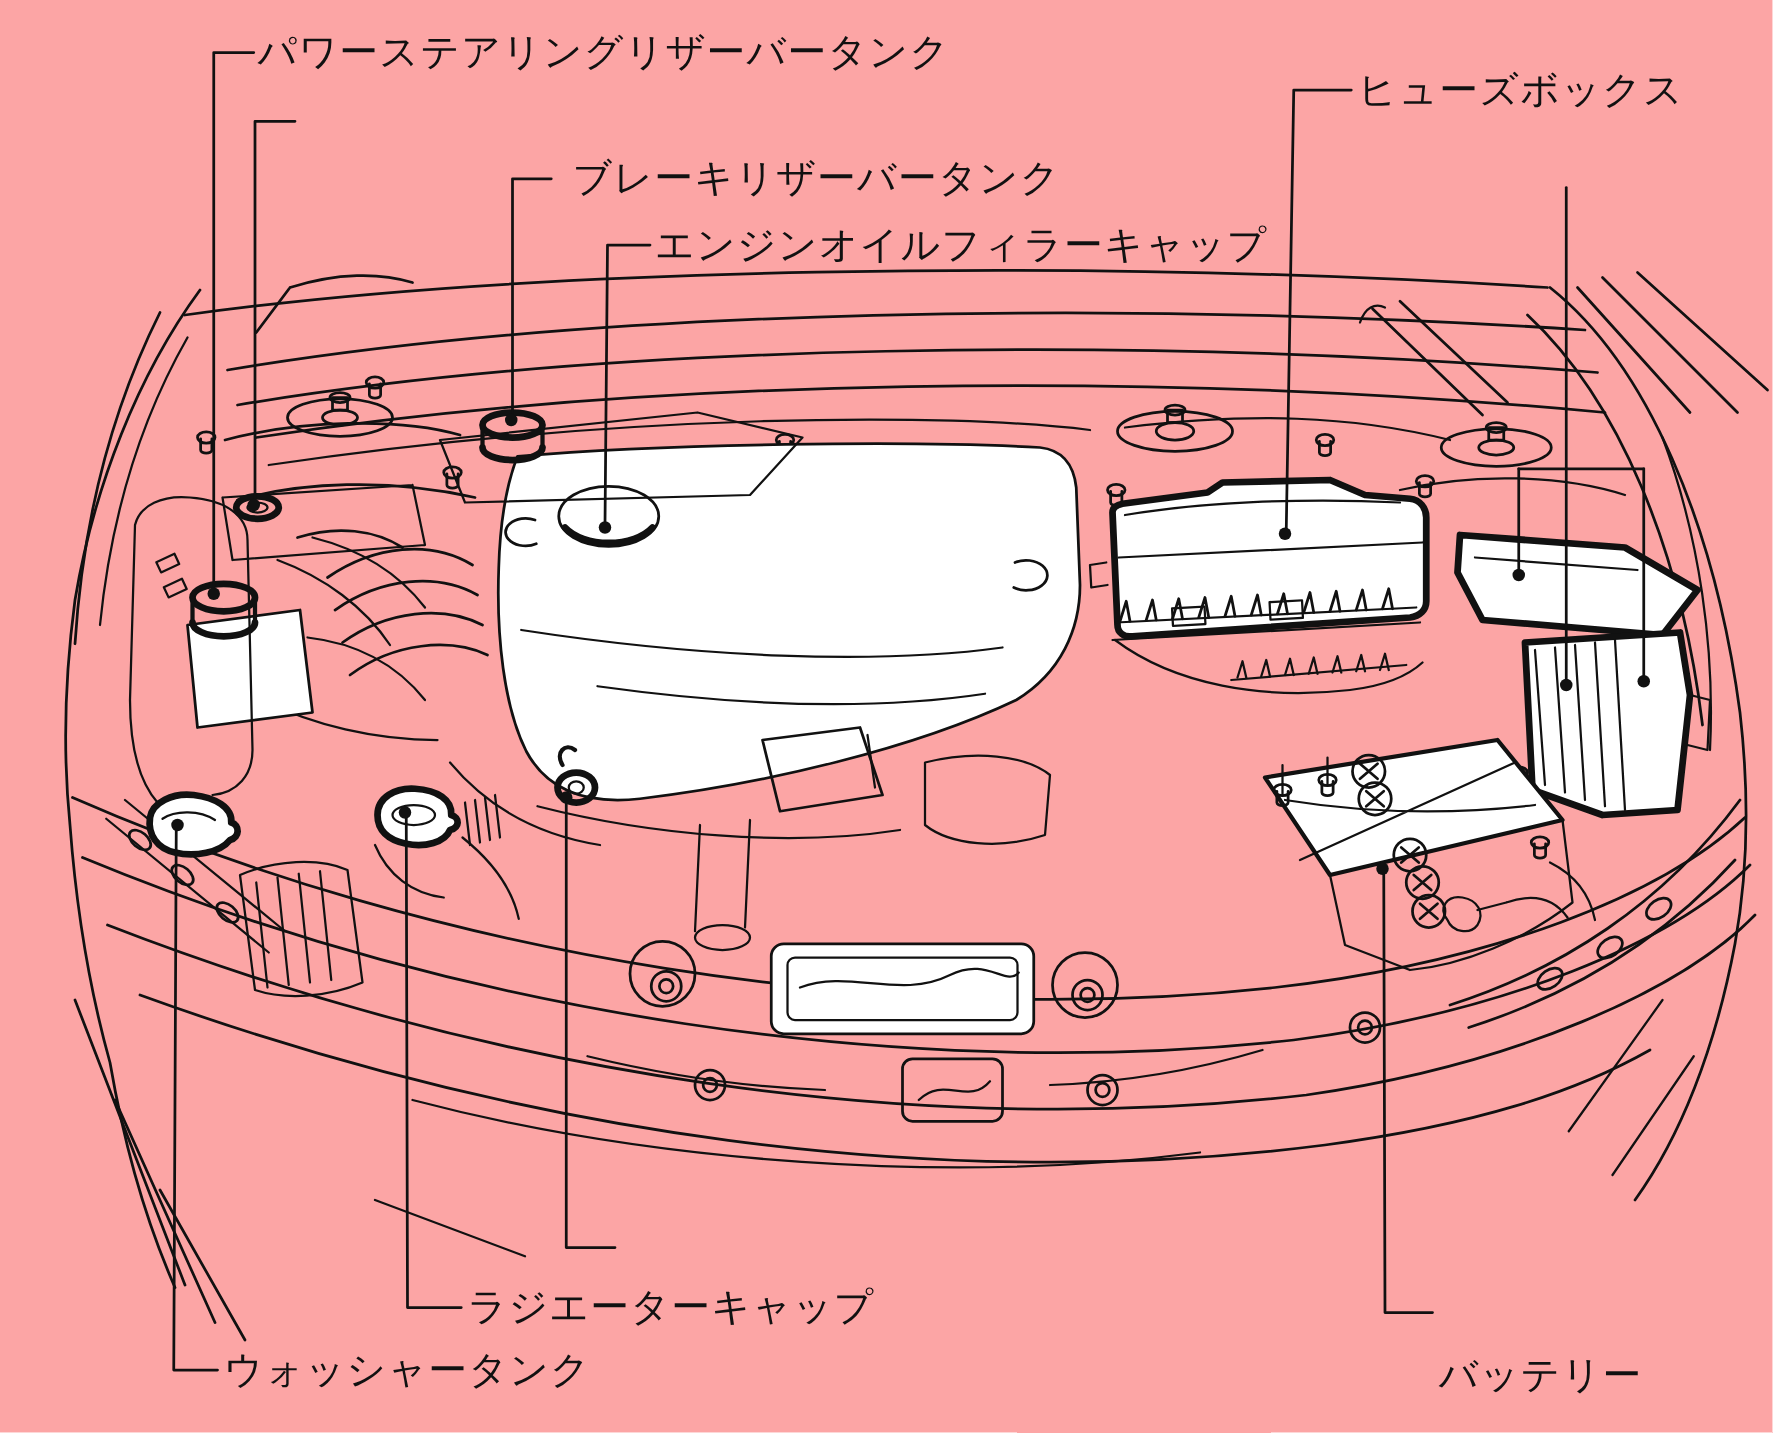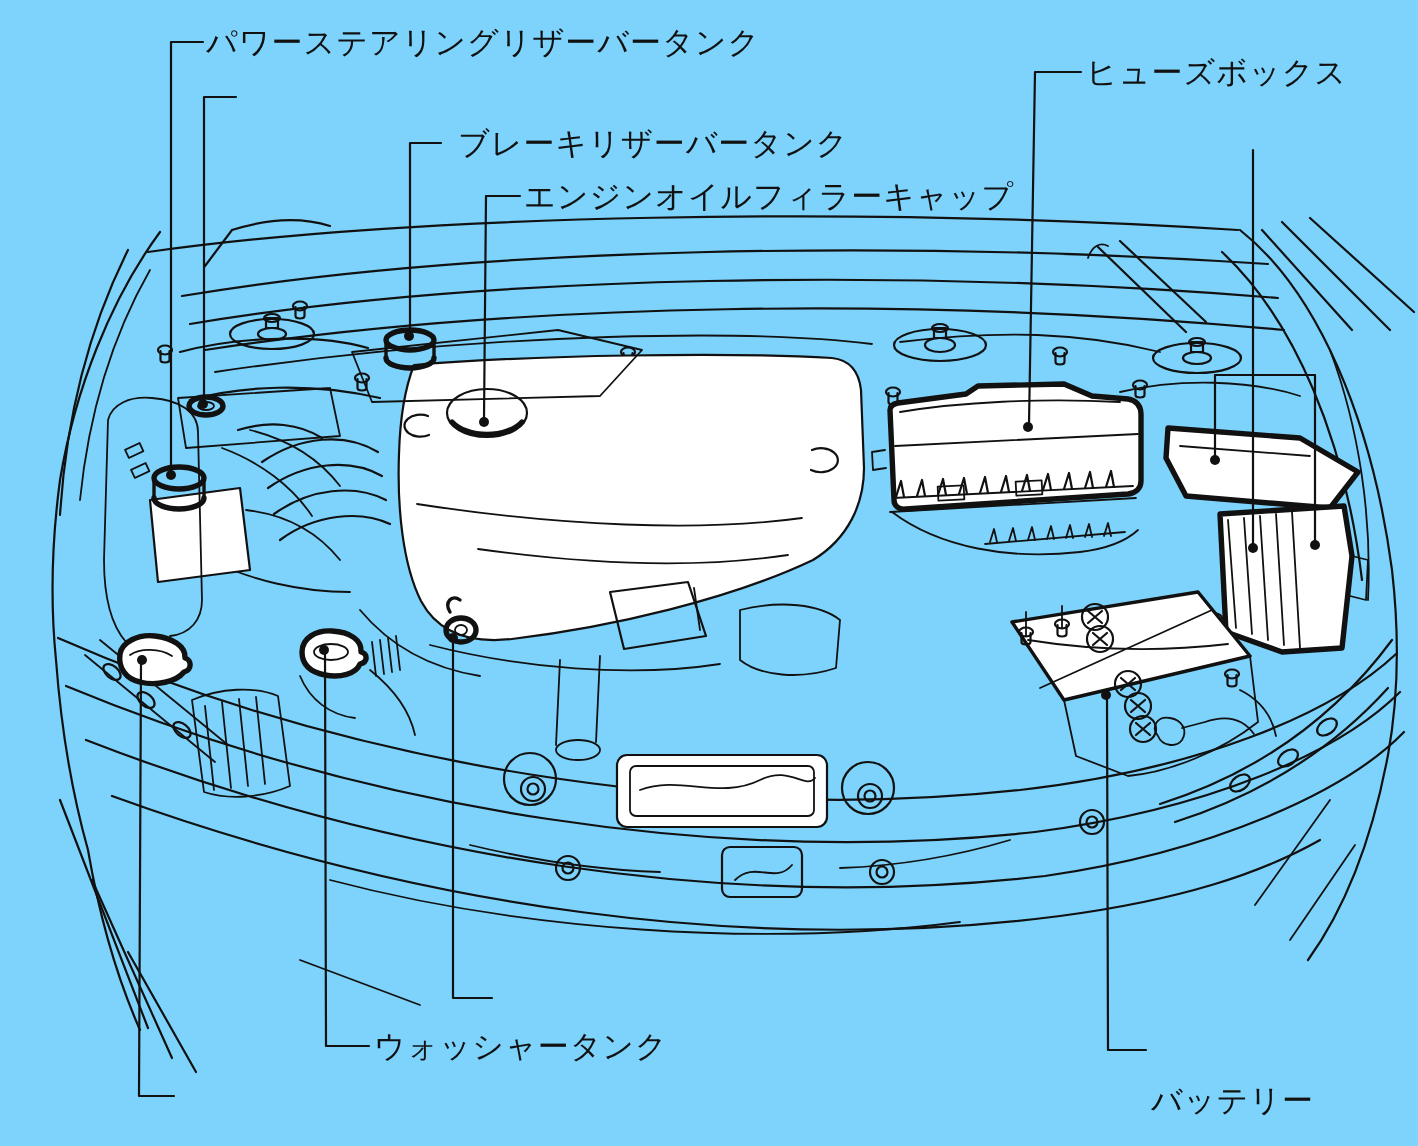--- a/index.html
+++ b/index.html
@@ -1,16 +1,16 @@
 <!DOCTYPE html>
 <html><head>
 <meta charset="utf-8">
 <style>
   html,body{margin:0;padding:0;background:#fff;}
-  .stage{position:relative;width:1418px;height:1146px;background:#7dd3fc;overflow:hidden;
+  .stage{position:relative;width:1418px;height:1146px;background:#fca5a5;overflow:hidden;
          font-family:"DejaVu Sans","Liberation Sans",sans-serif;}
   .stage svg{position:absolute;left:0;top:0;}
   
   svg *{fill:none;stroke:#111;stroke-width:2.2;stroke-linecap:round;stroke-linejoin:round;}
   svg .tk{stroke-width:5.4;}          
   svg .md{stroke-width:3.4;}
   svg .th{stroke-width:1.8;}
   svg .wf{fill:#fff;}                 
   svg .dot{fill:#111;stroke:none;}
   svg .ld{stroke-width:2.2;}          
@@ -292,15 +292,16 @@
   <g class="ld">
     <polyline points="174,1096 139,1096 141,663"></polyline>
         <circle cx="142" cy="660" r="5" class="dot"></circle>
   </g>
 </svg>
 
   <div class="lbl" style="left:206px;top:26px">パワーステアリングリザーバータンク</div>
   <div class="lbl" style="left:458px;top:127px">ブレーキリザーバータンク</div>
   <div class="lbl" style="left:524px;top:180px">エンジンオイルフィラーキャップ</div>
   <div class="lbl" style="left:1086px;top:56px">ヒューズボックス</div>
-  <div class="lbl" style="left:374px;top:1030px">ウォッシャータンク</div>
+  <div class="lbl" style="left:374px;top:1030px">ラジエーターキャップ</div>
+  <div class="lbl" style="left:179px;top:1080px">ウォッシャータンク</div>
   <div class="lbl" style="left:1151px;top:1084px">バッテリー</div>
 </div>
 
 </body></html>

